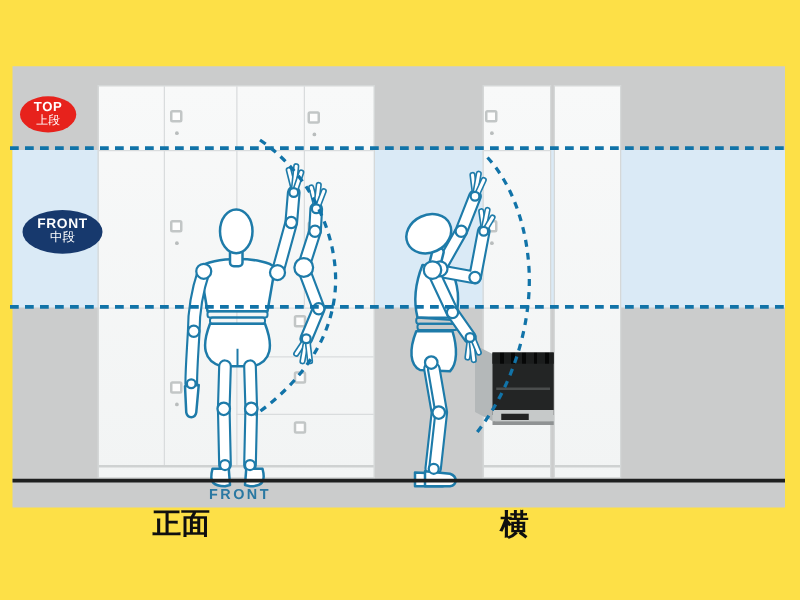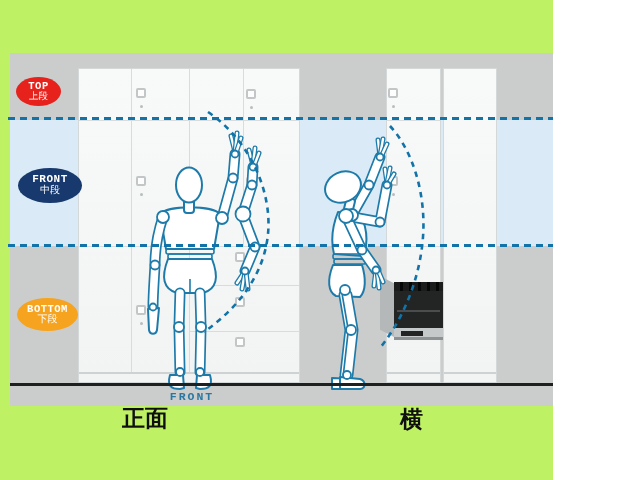--- a/index.html
+++ b/index.html
@@ -1,17 +1,17 @@
 <!DOCTYPE html>
 <html><head>
 <meta charset="utf-8">
 <style>
   html,body{margin:0;padding:0;background:#ffffff;}
-  .stage{position:relative;width:553px;height:480px;background:#bef264;overflow:hidden;
-         font-family:Liberation Mono, monospace;}
+  .stage{position:relative;width:640px;height:480px;background:#fde047;overflow:hidden;
+         font-family:Liberation Sans, sans-serif;}
   .abs{position:absolute;}
   .panel{left:10px;top:53px;width:618px;height:353px;background:#cbcccc;}
   .band{left:10px;top:120px;width:618px;height:126px;background:#daeaf6;}
   
   .cab{background:linear-gradient(180deg,#f8f9f9,#f2f4f4);border:1px solid #d5d8d8;box-sizing:border-box;}
   .cab-front{left:78px;top:68px;width:222px;height:315px;}
   .cab-side-narrow{left:386px;top:68px;width:55px;height:315px;}
   .cab-side-wide{left:443px;top:68px;width:54px;height:315px;}
   .vline{position:absolute;width:1px;background:#d9dcdd;}
   .hline{position:absolute;height:1px;background:#d9dcdd;}
@@ -252,22 +252,18 @@
   <div class="abs floor"></div>
 
   <div class="badge badge-top">
     <span class="en">TOP</span>
     <span class="ja">上段</span>
   </div>
   <div class="badge badge-middle">
     <span class="en">FRONT</span>
     <span class="ja">中段</span>
   </div>
-  <div class="badge badge-bottom">
-    <span class="en">BOTTOM</span>
-    <span class="ja">下段</span>
-  </div>
 
   <div class="viewlabel-en lbl-front-en">FRONT</div>
   <div class="viewlabel-ja lbl-front-ja">正面</div>
   <div class="viewlabel-ja lbl-side-ja">横</div>
 
 </div>
 
 </body></html>

